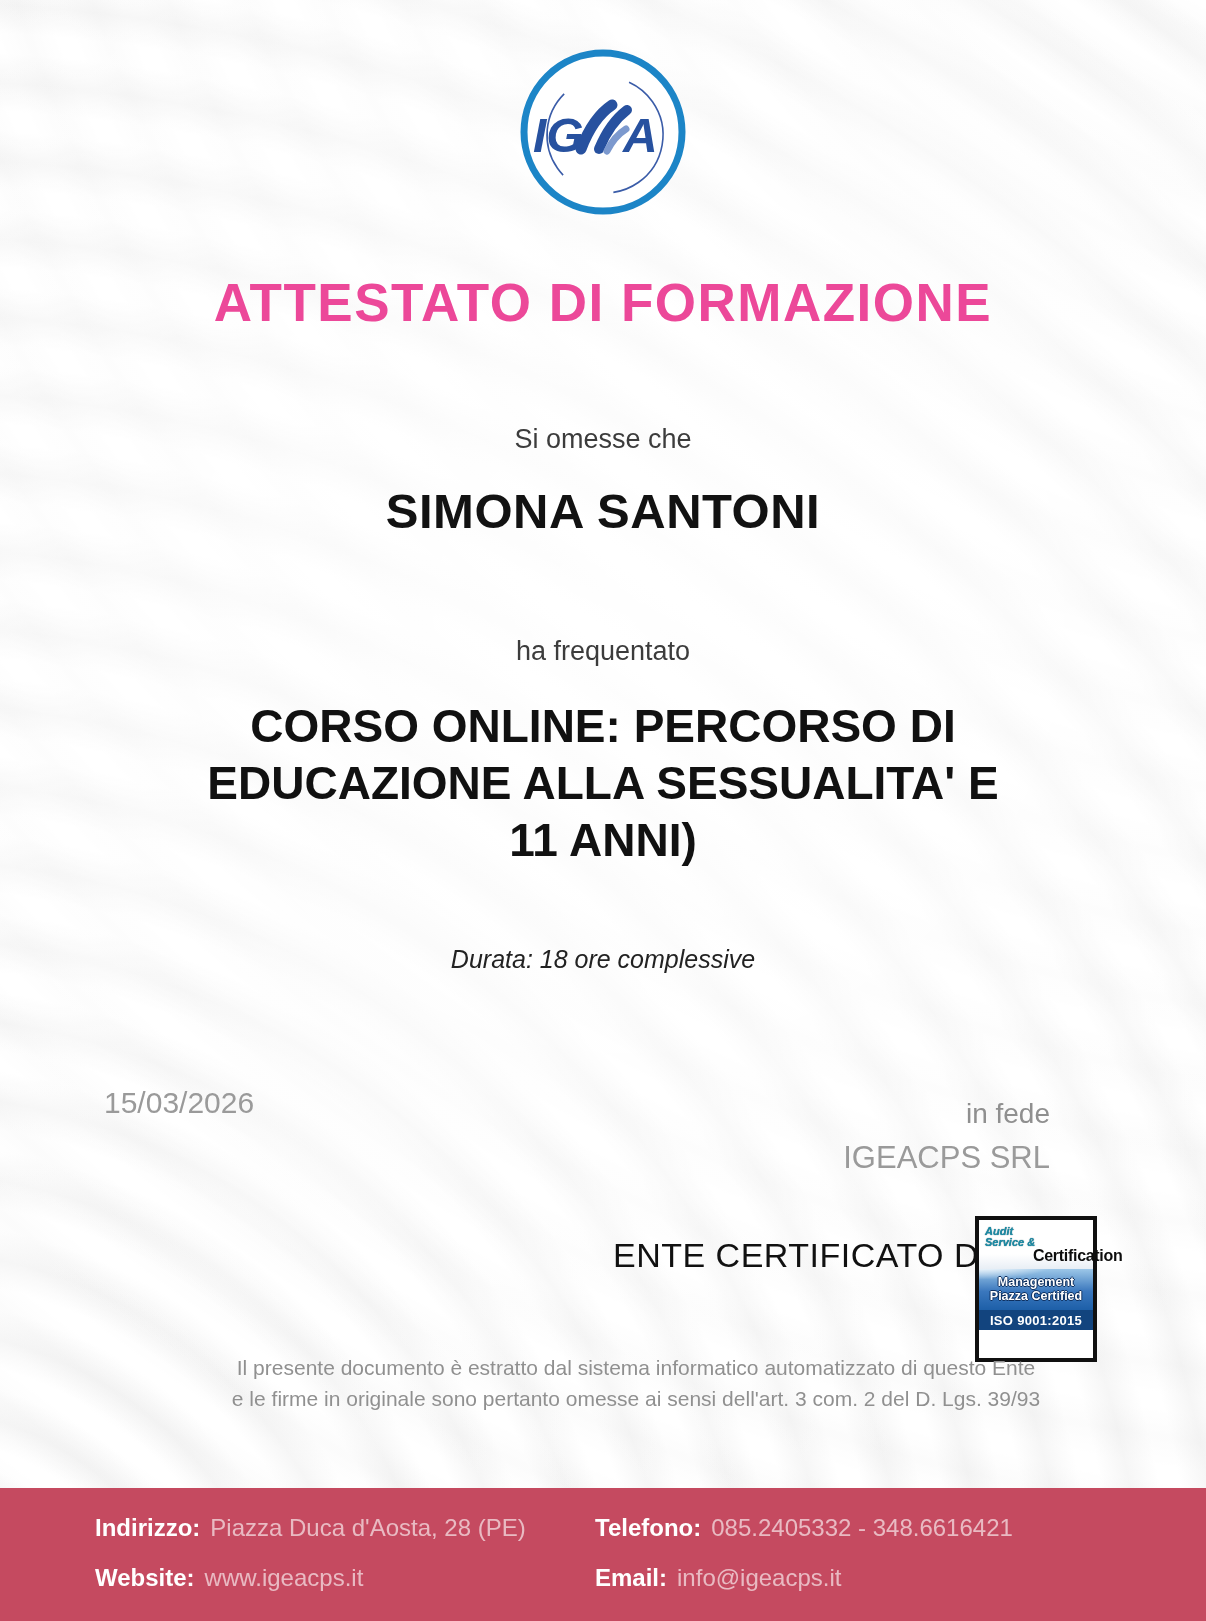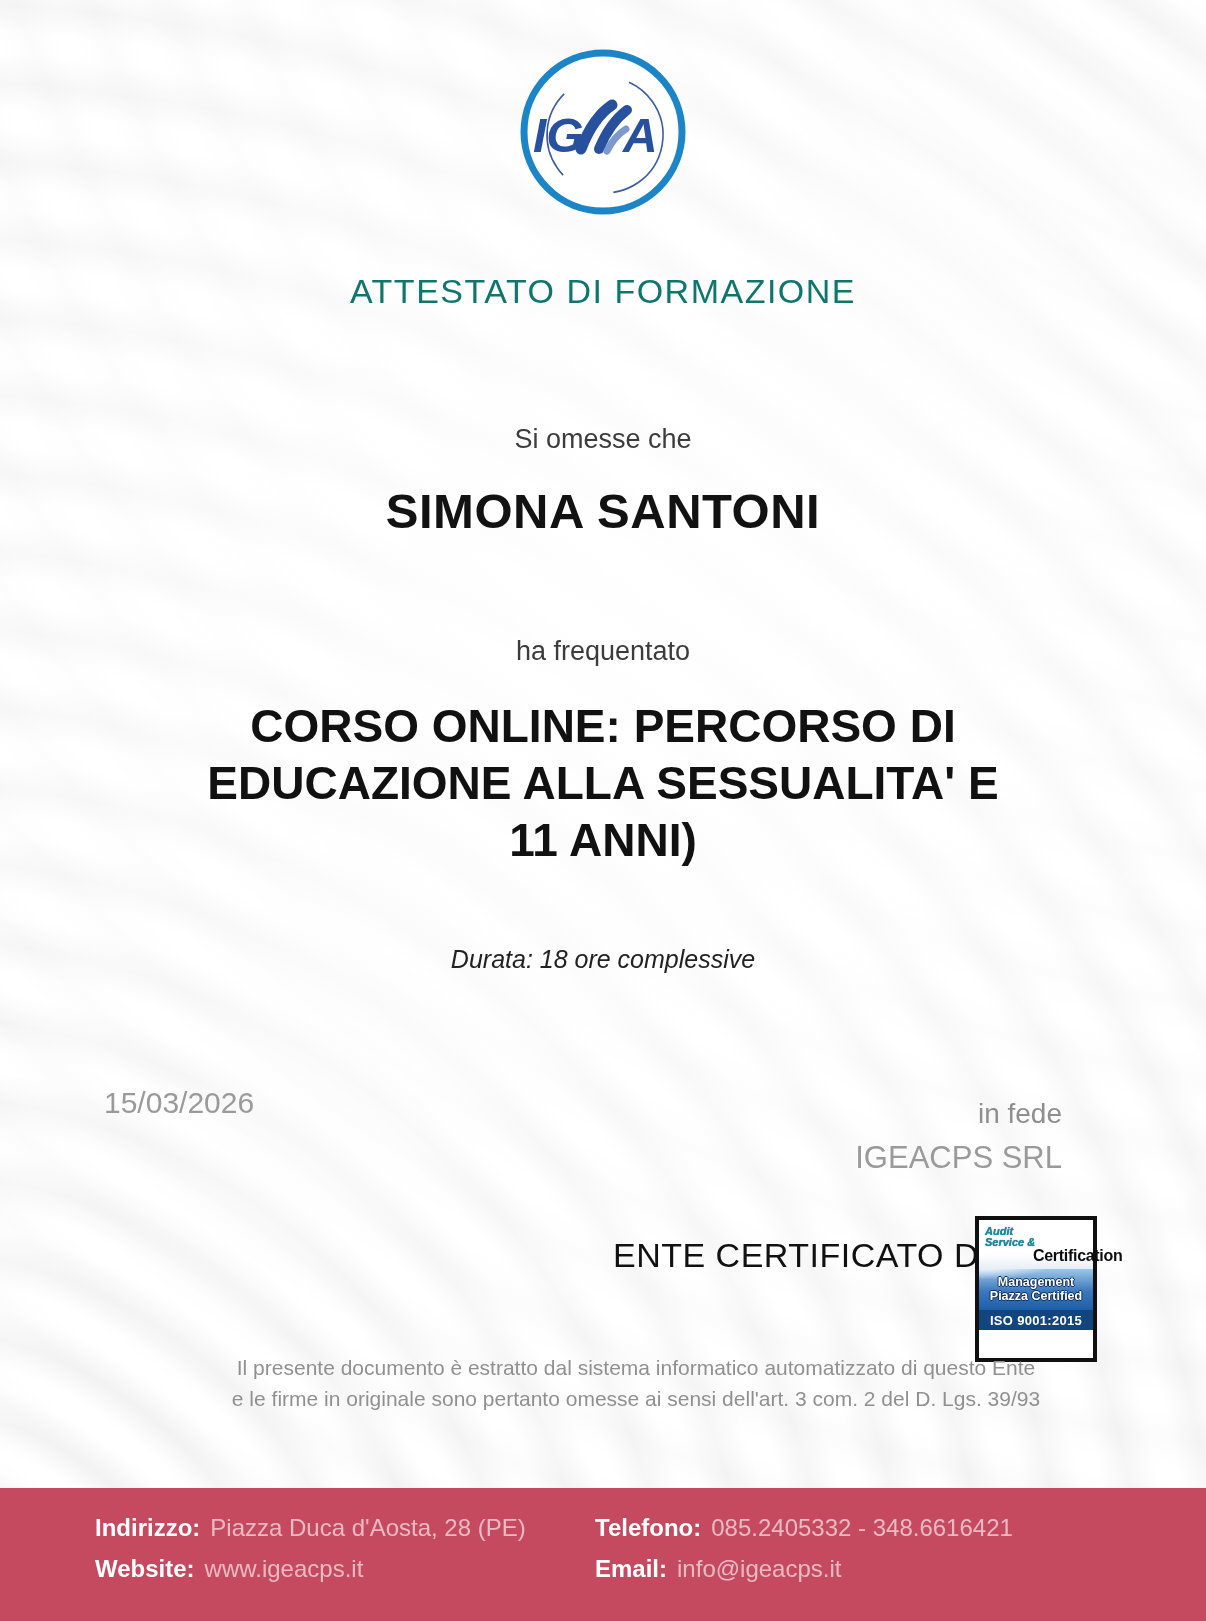--- a/index.html
+++ b/index.html
@@ -12,35 +12,35 @@
   .bg-layer{position:absolute;inset:0;z-index:0;pointer-events:none;}
   .bg-a{background:repeating-radial-gradient(circle at 120% -30%, #efefef 0px, #ffffff 28px, #ffffff 46px, #efefef 72px);opacity:.45;}
   .bg-b{background:repeating-radial-gradient(circle at -8% 106%, #ededed 0px, #ffffff 30px, #ffffff 50px, #ededed 78px);opacity:.5;}
   .bg-c{background:radial-gradient(circle at 52% 38%, rgba(255,255,255,.95) 0%, rgba(255,255,255,0) 78%);}
   .abs{position:absolute;z-index:2;}
 
   .logo-wrap{left:519px;top:48px;width:168px;height:168px;}
 
   .main-title{
     left:0;top:272px;width:1206px;text-align:center;
-    font-size:34px;font-weight:400;letter-spacing:1.5px;color:#0f766e;
+    font-size:53px;font-weight:700;letter-spacing:1.5px;color:#ec4899;
   }
   .attest-line{left:0;top:424px;width:1206px;text-align:center;font-size:27px;color:#3c3c3c;}
   .person-name{left:0;top:483px;width:1206px;text-align:center;font-size:49px;font-weight:bold;color:#121212;letter-spacing:.5px;}
   .attended-line{left:0;top:636px;width:1206px;text-align:center;font-size:27px;color:#3c3c3c;}
   .course-title{
     left:163px;top:698px;width:880px;text-align:center;
     font-size:46px;font-weight:bold;color:#111111;line-height:57px;
   }
   .course-title span{display:block;}
   .duration-line{left:0;top:945px;width:1206px;text-align:center;font-size:25px;font-style:italic;color:#222222;}
 
   .issue-date{left:104px;top:1086px;font-size:30px;color:#9a9a9a;}
 
-  .signature-block{right:144px;top:1098px;text-align:right;margin-left:18px;}
+  .signature-block{right:156px;top:1098px;text-align:right;margin-left:18px;}
   .in-fede{font-size:28px;color:#8f8f8f;}
   .org-name{font-size:31px;color:#9a9a9a;margin-top:10px;}
 
   .cert-label{left:613px;top:1236px;font-size:34px;color:#111111;letter-spacing:.5px;}
 
   .cert-badge{
     left:975px;top:1216px;width:122px;height:146px;box-sizing:border-box;
     border:4px solid #101010;background:#ffffff;
   }
   .badge-top{height:49px;display:flex;align-items:center;padding-left:3px;background:linear-gradient(180deg,#ffffff 70%,#e8eef5 100%);}
@@ -61,21 +61,21 @@
     height:20px;display:flex;align-items:center;justify-content:center;
     background:#12447e;color:#ffffff;font-weight:bold;font-size:13px;letter-spacing:.3px;
   }
 
   .disclaimer{left:0;top:1352px;width:1206px;text-align:center;font-size:21px;color:#909090;line-height:31px;padding-left:33px;}
   .disclaimer span{display:block;}
 
   .page-footer{
     left:0;top:1488px;width:1206px;height:133px;background:#C54A60;z-index:3;
   }
-  .footer-col{position:absolute;top:26px;display:flex;flex-direction:column;gap:13px;}
+  .footer-col{position:absolute;top:26px;display:flex;flex-direction:column;gap:22px;}
   .footer-col.left{left:95px;}
   .footer-col.right{left:595px;}
   .footer-row{font-size:24px;}
   .footer-label{color:#ffffff;font-weight:bold;margin-right:10px;}
   .footer-value{color:rgba(255,255,255,.62);}
 </style>
 </head>
 <body>
 
 <div>

